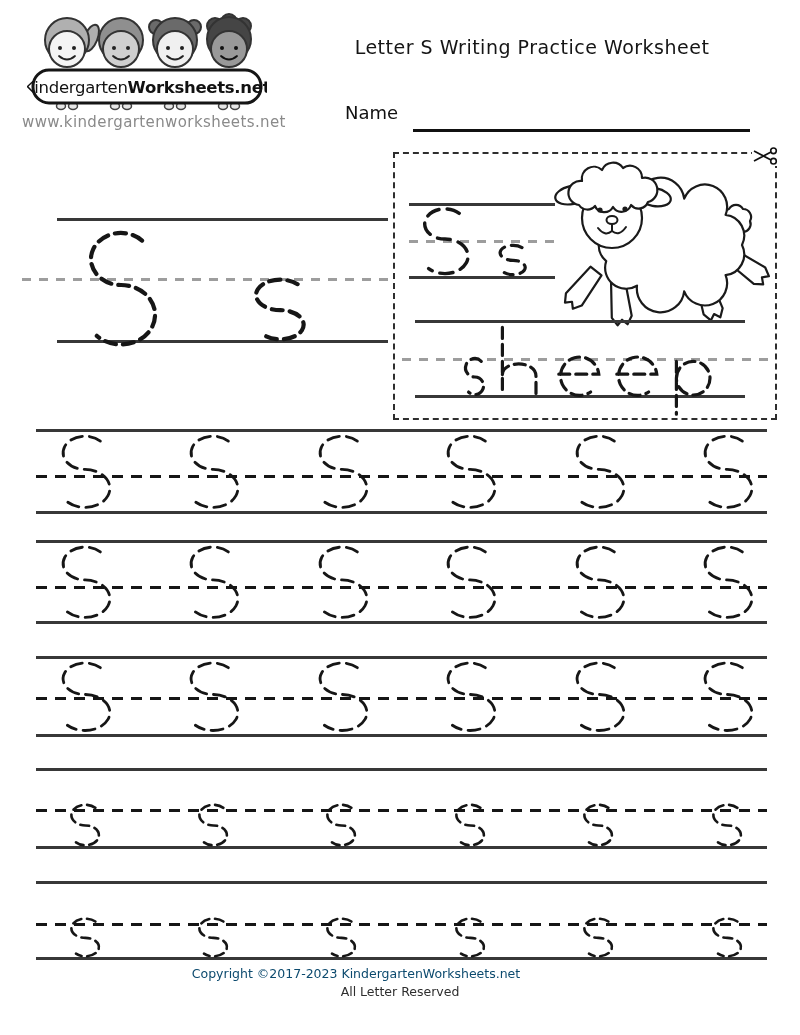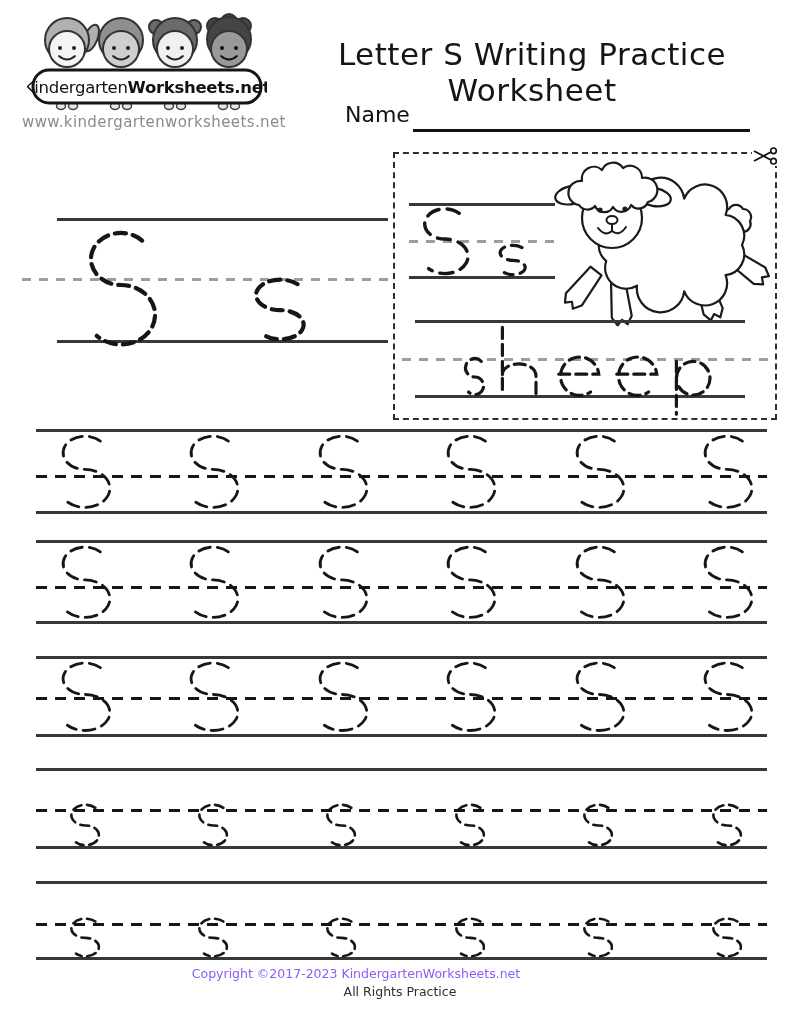--- a/index.html
+++ b/index.html
@@ -4,22 +4,22 @@
 <style>
   html,body{margin:0;padding:0;background:#888;}
   .page{position:relative;width:800px;height:1035px;background:#ffffff;margin:0 auto;overflow:hidden;
         font-family:"DejaVu Sans","Liberation Sans",sans-serif;}
   .abs{position:absolute;}
   
   .logo-svg{position:absolute;left:27px;top:12px;width:240px;height:104px;}
   .site-url{position:absolute;left:22px;top:113px;width:250px;
             font-size:15px;color:#8a8a8a;letter-spacing:.4px;}
   .title{position:absolute;left:272px;top:36px;width:520px;text-align:center;
-         font-size:31px;color:#151515;letter-spacing:.5px;}
-  .name-label{position:absolute;left:345px;top:102px;font-size:22px;color:#111;}
+         font-size:19px;color:#151515;letter-spacing:.5px;}
+  .name-label{position:absolute;left:345px;top:102px;font-size:18px;color:#111;}
   .name-line{position:absolute;left:413px;top:129px;width:337px;border-bottom:3px solid #111;}
   
   .gl-solid{position:absolute;height:2.6px;background:#383838;}
   .gl-gray{position:absolute;height:2.5px;
            background:repeating-linear-gradient(90deg,#9d9d9d 0 9px,transparent 9px 17px);}
   .gl-dash{position:absolute;height:2.5px;
            background:repeating-linear-gradient(90deg,#161616 0 11px,transparent 11px 19px);}
   
   .example-left{position:absolute;left:22px;top:218px;width:366px;height:125px;}
   
@@ -32,21 +32,21 @@
   .r1{top:429px;height:85px;--mid:46px;}
   .r2{top:540px;height:84px;--mid:46px;}
   .r3{top:656px;height:81px;--mid:41px;}
   .r4{top:768px;height:81px;--mid:41px;}
   .r5{top:881px;height:79px;--mid:42px;}
   .lt{top:0;left:0;right:0;}
   .lm{top:var(--mid);left:0;right:0;}
   .lb{bottom:0;left:0;right:0;}
   
   .copyright{position:absolute;left:0;top:966px;width:712px;text-align:center;
-             font-size:12.5px;color:#8b5cf6;}
+             font-size:12.5px;color:#0c4a6e;}
   .rights{position:absolute;left:0;top:984px;width:800px;text-align:center;
           font-size:12.5px;color:#2e2e2e;}
   svg{display:block;}
   .letter-svg{position:absolute;}
 </style>
 </head>
 <body>
 
 <div class="page">
 
@@ -295,14 +295,14 @@
       </svg>
       <svg viewBox="36.5 53 27 49" preserveAspectRatio="none" class="letter-svg" style="left: 546.1px; top: 36px; width: 33px; height: 41px; overflow: visible;">
         <path d="M 58.1,58.4 A 11.5,11.5 0 1 0 50,78 A 11,11 0 1 1 42.2,96.8" fill="none" stroke="#161616" stroke-width="2.6" stroke-dasharray="9 5.5" stroke-linecap="round" vector-effect="non-scaling-stroke"></path>
       </svg>
       <svg viewBox="36.5 53 27 49" preserveAspectRatio="none" class="letter-svg" style="left: 674.5px; top: 36px; width: 33px; height: 41px; overflow: visible;">
         <path d="M 58.1,58.4 A 11.5,11.5 0 1 0 50,78 A 11,11 0 1 1 42.2,96.8" fill="none" stroke="#161616" stroke-width="2.6" stroke-dasharray="9 5.5" stroke-linecap="round" vector-effect="non-scaling-stroke"></path>
       </svg>
     </div>
 
   <div class="copyright">Copyright ©2017-2023 KindergartenWorksheets.net</div>
-  <div class="rights">All Rights Practice</div>
+  <div class="rights">All Letter Reserved</div>
 </div>
 
 </body></html>

